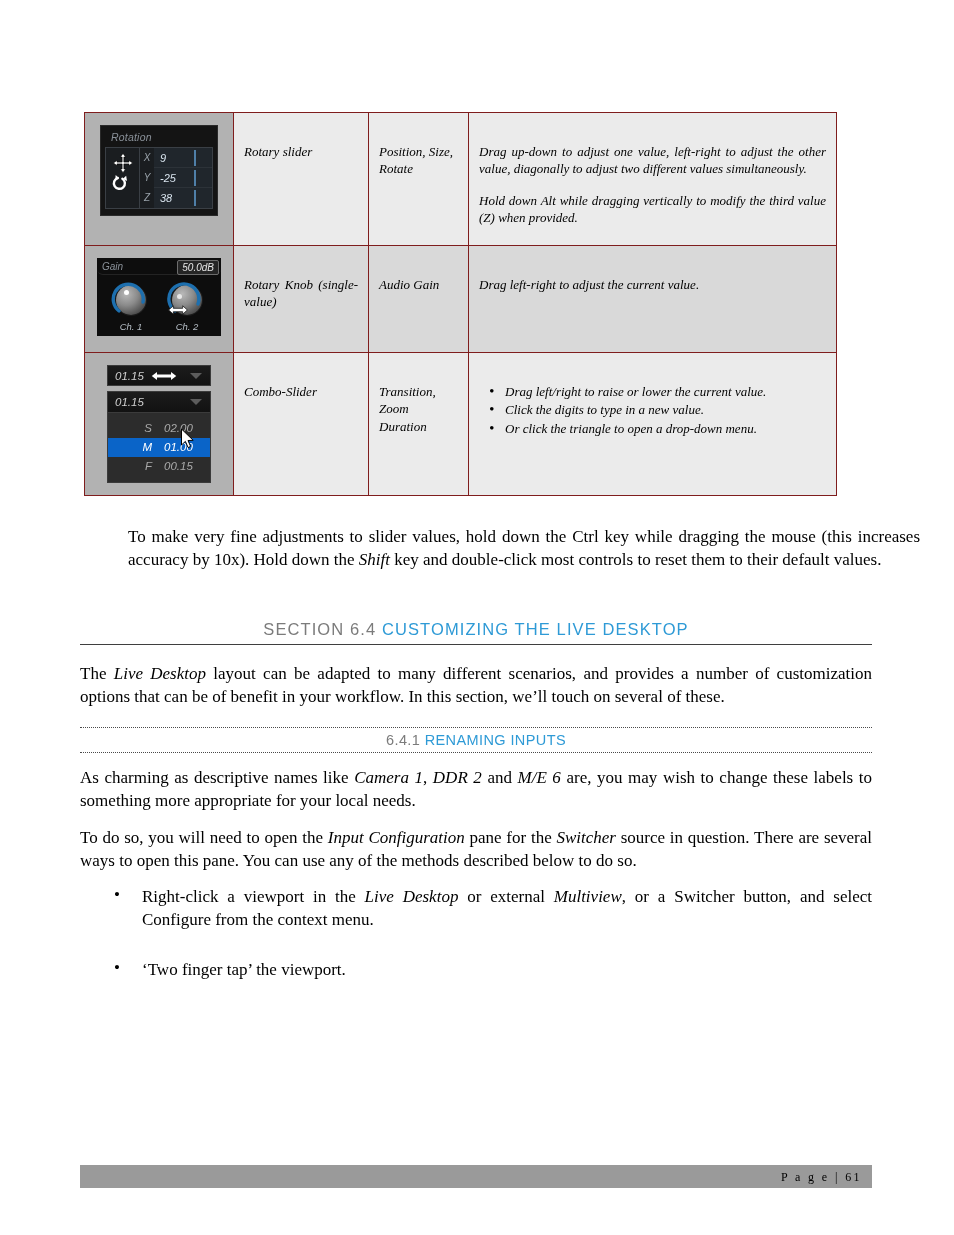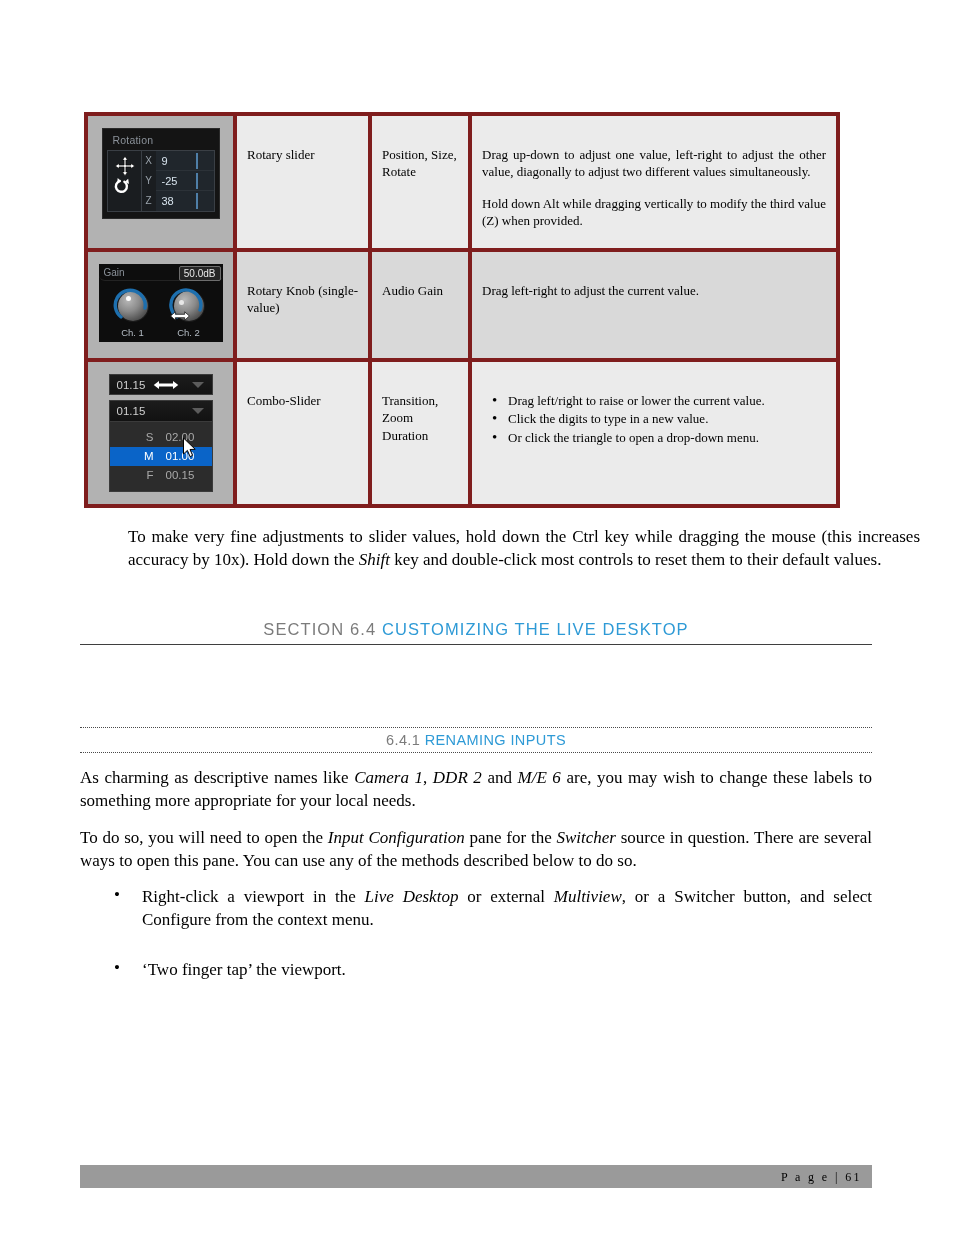--- a/index.html
+++ b/index.html
@@ -27,22 +27,23 @@
   .ui-table {
     position: absolute;
     left: 84px;
     top: 112px;
     width: 752px;
     border-collapse: collapse;
     table-layout: fixed;
   }
   .ui-table td {
     vertical-align: top;
-    border: 4px solid #7f1d1d;
+    border: 1px solid #7f1d1d;
     padding: 0;
+    font-style: italic;
   }
   .col-widget { width: 149px; }
   .col-name   { width: 135px; }
   .col-use    { width: 100px; }
   .col-desc   { width: 368px; }
 
   .cell-pad {
     padding: 30px 10px 10px 10px;
     font-size: 13px;
     line-height: 1.33;
@@ -526,20 +527,21 @@
 
     </tbody>
   </table>
 
   <p class="body-p" style="top:525px;margin-left:48px;"><span>To make very fine adjustments to slider values, hold down the Ctrl key while dragging the mouse (this increases accuracy by 10x). Hold down the </span><i class="em">Shift</i><span> key and double-click most controls to reset them to their default values.</span></p>
 
   <div class="sec-head" style="top:620px;">
     <span class="num">SECTION 6.4</span><span>&nbsp;</span><span class="ttl">CUSTOMIZING THE LIVE DESKTOP</span>
   </div>
 
+  <p class="body-p" style="top:662px;"><span>The </span><i class="em">Live Desktop</i><span> layout can be adapted to many different scenarios, and provides a number of customization options that can be of benefit in your workflow.  In this section, we’ll touch on several of these.</span></p>
 
   <div class="sub-head" style="top:727px;">
     <span class="num">6.4.1</span><span>&nbsp;</span><span class="ttl">RENAMING INPUTS</span>
   </div>
 
   <p class="body-p" style="top:766px;"><span>As charming as descriptive names like </span><i class="em">Camera 1</i><span>, </span><i class="em">DDR 2</i><span> and </span><i class="em">M/E 6</i><span> are, you may wish to change these labels to something more appropriate for your local needs.</span></p>
 
   <p class="body-p" style="top:826px;"><span>To do so, you will need to open the </span><i class="em">Input Configuration</i><span> pane for the </span><i class="em">Switcher</i><span> source in question.  There are several ways to open this pane.  You can use any of the methods described below to do so.</span></p>
 
   <ul class="doc-bullets" style="top:885px;">

